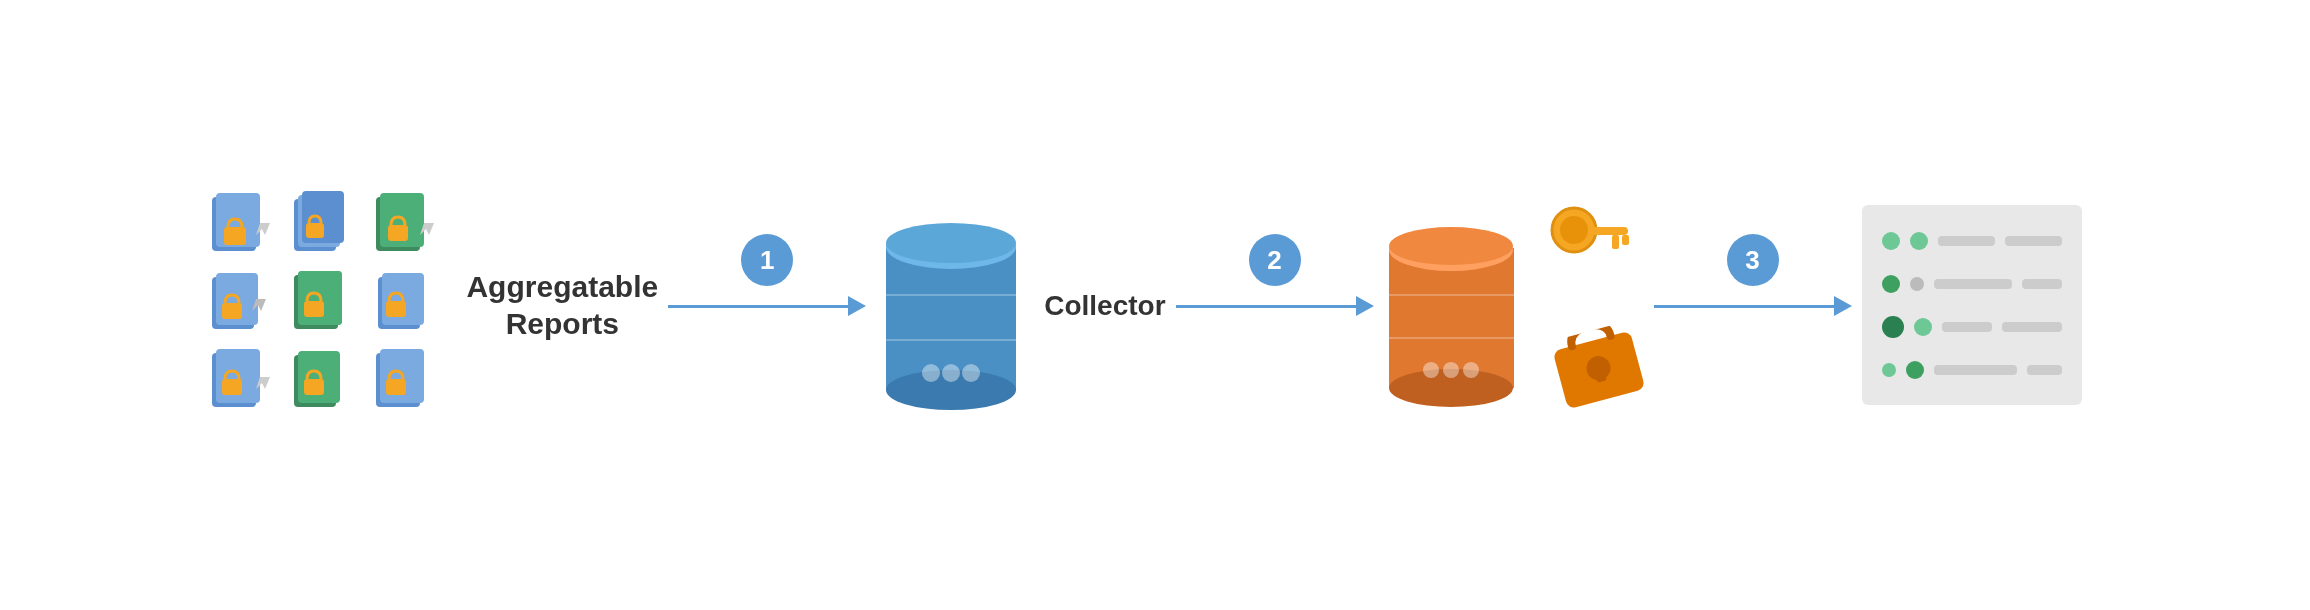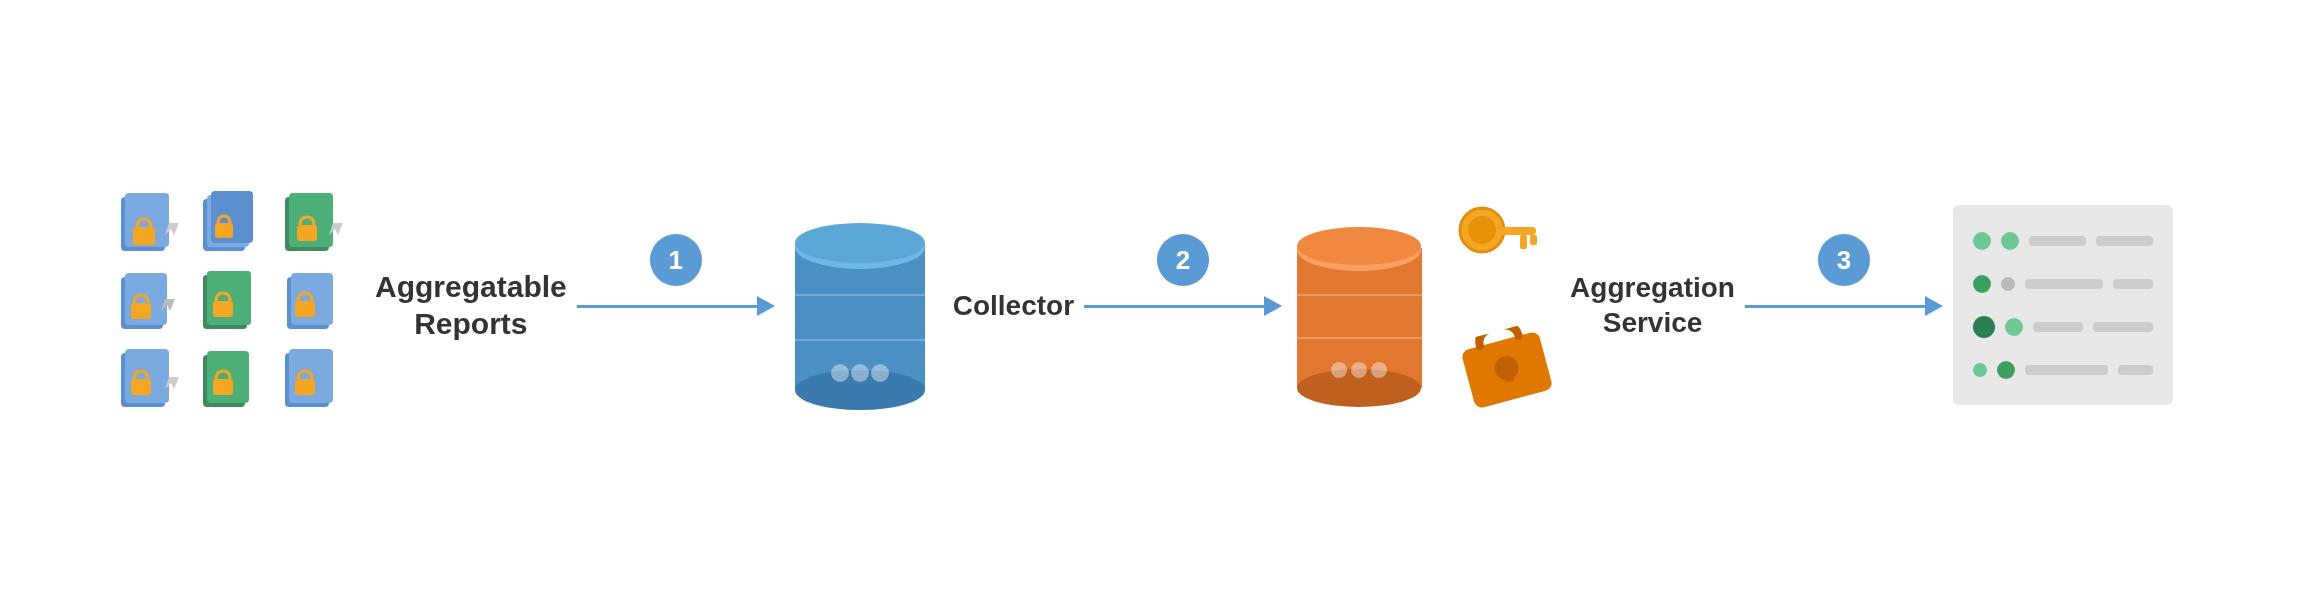--- a/index.html
+++ b/index.html
@@ -271,22 +271,20 @@
 
       <svg width="90" height="80" viewBox="0 0 90 80" style="position:absolute;right:0px;bottom:5px;transform:rotate(-15deg);">
         <rect x="5" y="10" width="80" height="60" rx="8" fill="#E07800"></rect>
 
         <path d="M25 10 Q25 -5 45 -5 Q65 -5 65 10" fill="none" stroke="#C06000" stroke-width="8" stroke-linecap="round"></path>
 
         <circle cx="45" cy="38" r="12" fill="#C06000"></circle>
         <rect x="40" y="38" width="10" height="14" rx="3" fill="#C06000"></rect>
       </svg>
     </div>
-    <div class="node-label" style="white-space:pre-line;">Aggregation
-Service</div>
   </div>
 
   <div class="arrow-container">
     <div class="arrow-number">3</div>
     <div class="arrow-line">
       <div class="arrow-shaft"></div>
       <div class="arrow-head"></div>
     </div>
   </div>
 

